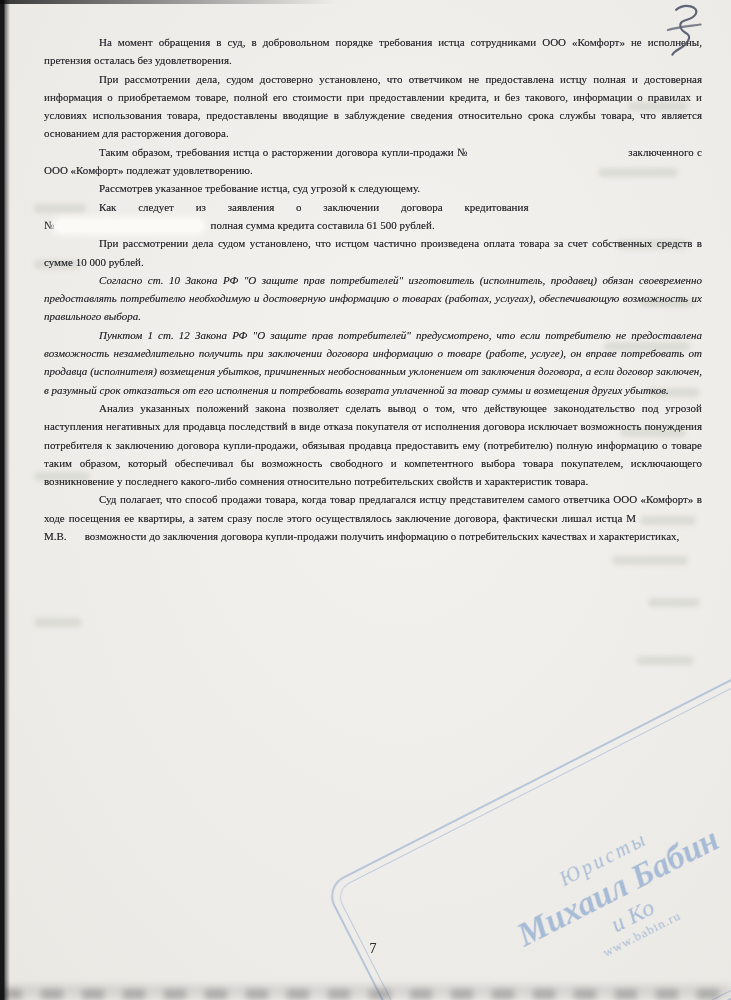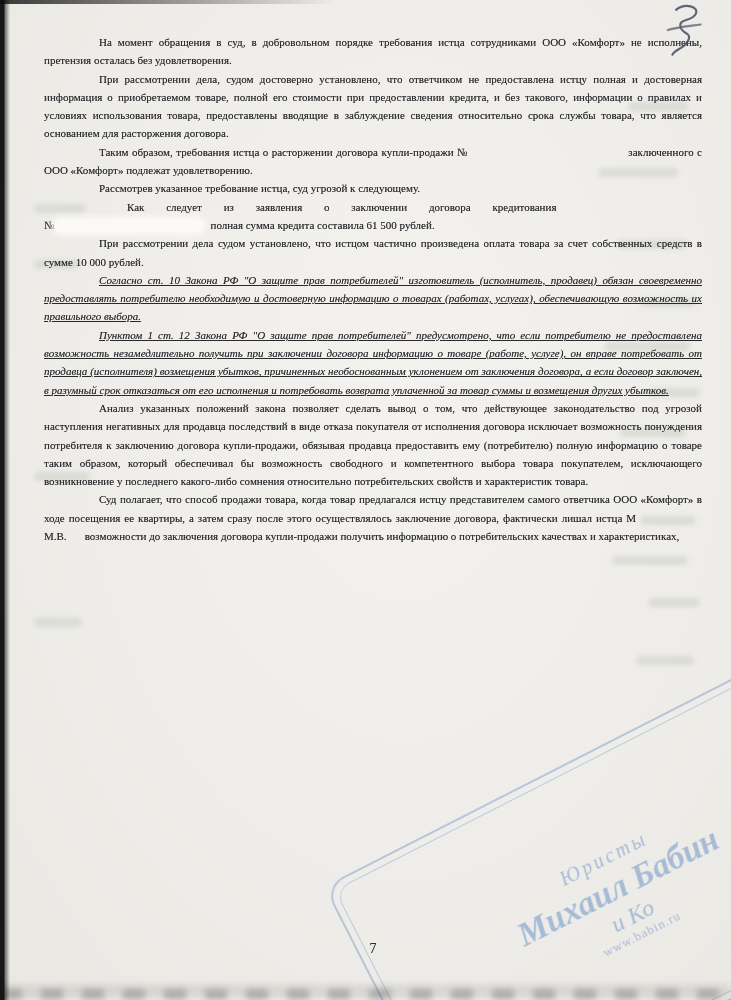--- a/index.html
+++ b/index.html
@@ -25,21 +25,21 @@
   
   .doc-body{
     position:absolute;left:44px;top:33px;width:658px;
     font-size:11px;line-height:18.3px;
     color:#28282d;
     text-align:justify;
     text-shadow:0 0 .6px rgba(40,40,46,.55);
     z-index:3;
   }
   .para{margin:0;text-indent:55px;}
-  .para.italic{font-style:italic;text-decoration:underline;}
+  .para.italic{font-style:italic;}
   .gap{display:inline-block;height:1em;vertical-align:baseline;}
   .whiteout{display:inline-block;height:1.05em;vertical-align:-3px;
     background:#fbfaf7;border-radius:9px;box-shadow:0 0 6px 3px #fbfaf7;}
 
   .page-number{
     position:absolute;left:44px;width:658px;top:941px;
     text-align:center;font-size:14px;color:#2c2c31;
     text-shadow:0 0 .6px rgba(40,40,46,.5);z-index:3;
   }
 
@@ -114,21 +114,21 @@
         <span class="wm-2">и Ко</span>
         <span class="wm-3">www.babin.ru</span>
       </div>
   </div>
 
   <div class="doc-body">
       <p class="para"><span>На момент обращения в суд, в добровольном порядке требования истца сотрудниками ООО «Комфорт» не исполнены, претензия осталась без удовлетворения.</span></p>
       <p class="para"><span>При рассмотрении дела, судом достоверно установлено, что ответчиком не предоставлена истцу полная и достоверная информация о приобретаемом товаре, полной его стоимости при предоставлении кредита, и без такового, информации о правилах и условиях использования товара, предоставлены вводящие в заблуждение сведения относительно срока службы товара, что является основанием для расторжения договора.</span></p>
       <p class="para"><span>Таким образом, требования истца о расторжении договора купли-продажи №</span><span class="gap" style="width: 160px;"></span><span>заключенного с ООО «Комфорт» подлежат удовлетворению.</span></p>
       <p class="para"><span>Рассмотрев указанное требование истца, суд угрозой к следующему.</span></p>
-      <p class="para"><span style="word-spacing: 19px; margin-left: 28px;">Как следует из заявления о заключении договора кредитования</span><br><span>№</span><span class="whiteout" style="width: 148px;"></span><span class="gap" style="width: 8px;"></span><span>полная сумма кредита составила 61 500 рублей.</span></p>
+      <p class="para"><span style="word-spacing: 19px;">Как следует из заявления о заключении договора кредитования</span><br><span>№</span><span class="whiteout" style="width: 148px;"></span><span class="gap" style="width: 8px;"></span><span>полная сумма кредита составила 61 500 рублей.</span></p>
       <p class="para"><span>При рассмотрении дела судом установлено, что истцом частично произведена оплата товара за счет собственных средств в сумме 10 000 рублей.</span></p>
       <p class="para italic"><span>Согласно ст. 10 Закона РФ "О защите прав потребителей" изготовитель (исполнитель, продавец) обязан своевременно предоставлять потребителю необходимую и достоверную информацию о товарах (работах, услугах), обеспечивающую возможность их правильного выбора.</span></p>
       <p class="para italic"><span>Пунктом 1 ст. 12 Закона РФ "О защите прав потребителей" предусмотрено, что если потребителю не предоставлена возможность незамедлительно получить при заключении договора информацию о товаре (работе, услуге), он вправе потребовать от продавца (исполнителя) возмещения убытков, причиненных необоснованным уклонением от заключения договора, а если договор заключен, в разумный срок отказаться от его исполнения и потребовать возврата уплаченной за товар суммы и возмещения других убытков.</span></p>
       <p class="para"><span>Анализ указанных положений закона позволяет сделать вывод о том, что действующее законодательство под угрозой наступления негативных для продавца последствий в виде отказа покупателя от исполнения договора исключает возможность понуждения потребителя к заключению договора купли-продажи, обязывая продавца предоставить ему (потребителю) полную информацию о товаре таким образом, который обеспечивал бы возможность свободного и компетентного выбора товара покупателем, исключающего возникновение у последнего какого-либо сомнения относительно потребительских свойств и характеристик товара.</span></p>
       <p class="para"><span>Суд полагает, что способ продажи товара, когда товар предлагался истцу представителем самого ответчика ООО «Комфорт» в ходе посещения ее квартиры, а затем сразу после этого осуществлялось заключение договора, фактически лишал истца М</span><span class="gap" style="width: 66px;"></span><span>М.В.</span><span class="gap" style="width: 18px;"></span><span>возможности до заключения договора купли-продажи получить информацию о потребительских качествах и характеристиках,</span></p>
     </div>
 
   <div class="page-number">7</div>
 
 </div>

